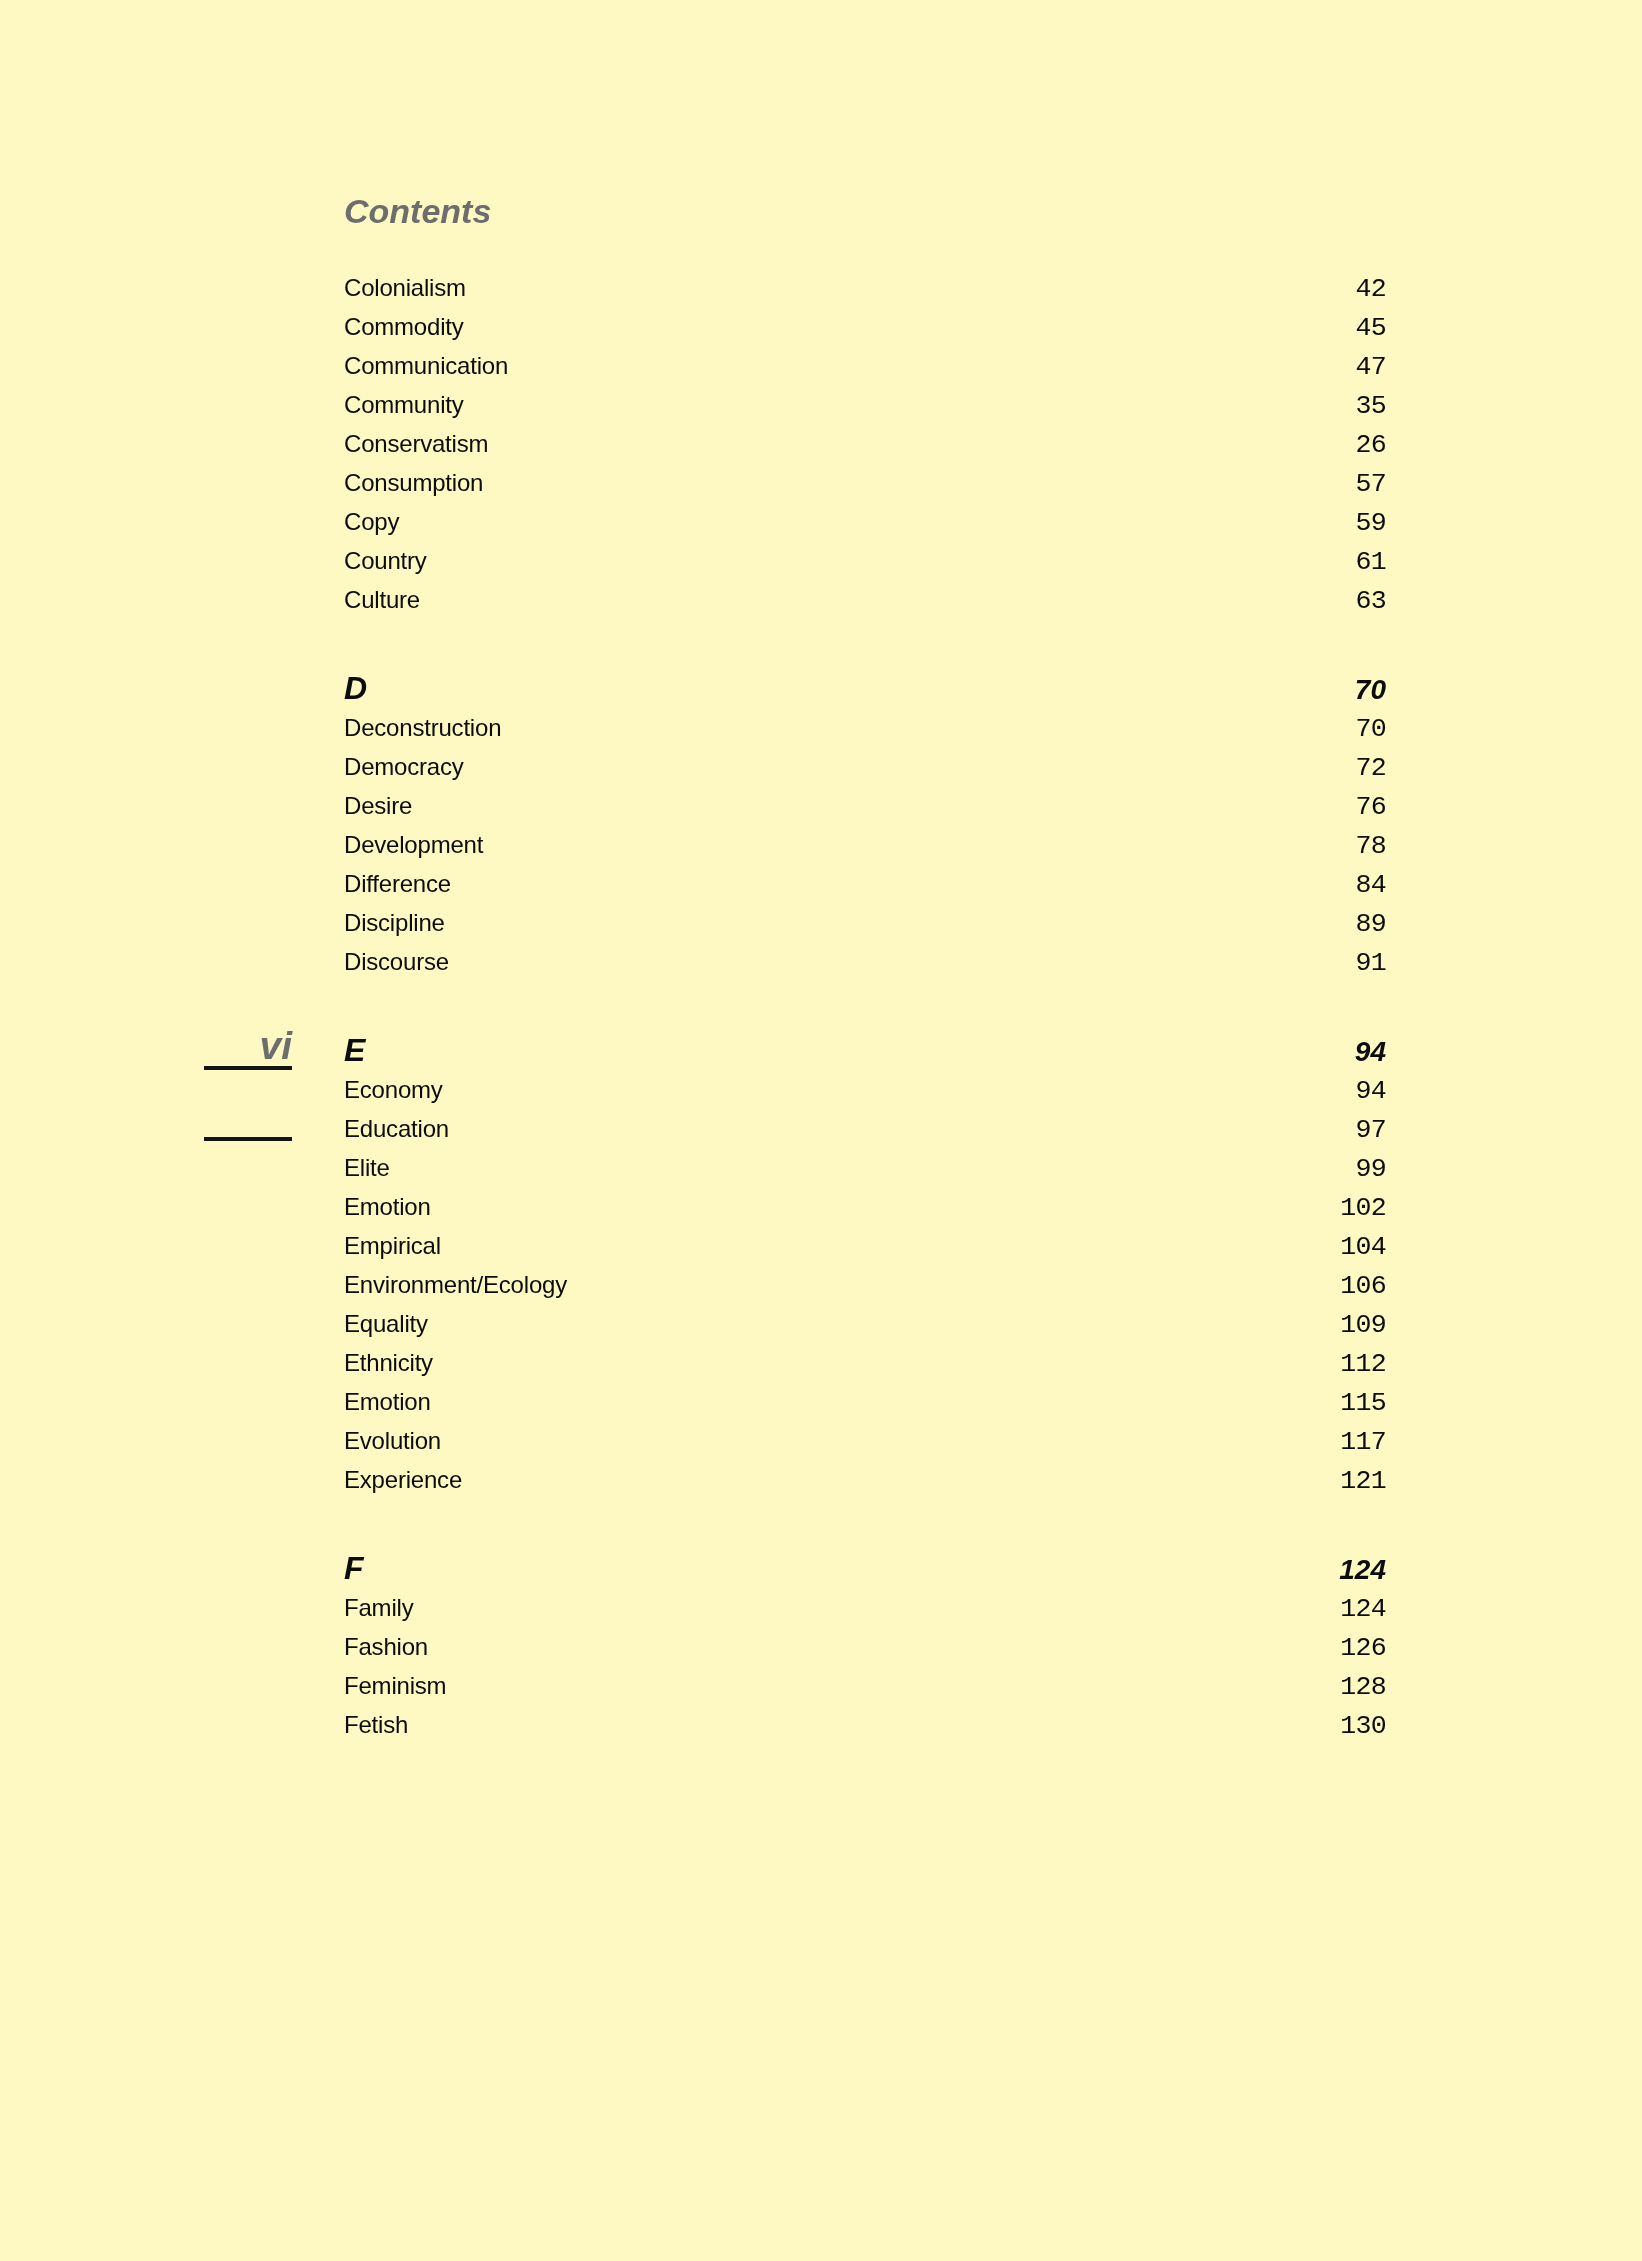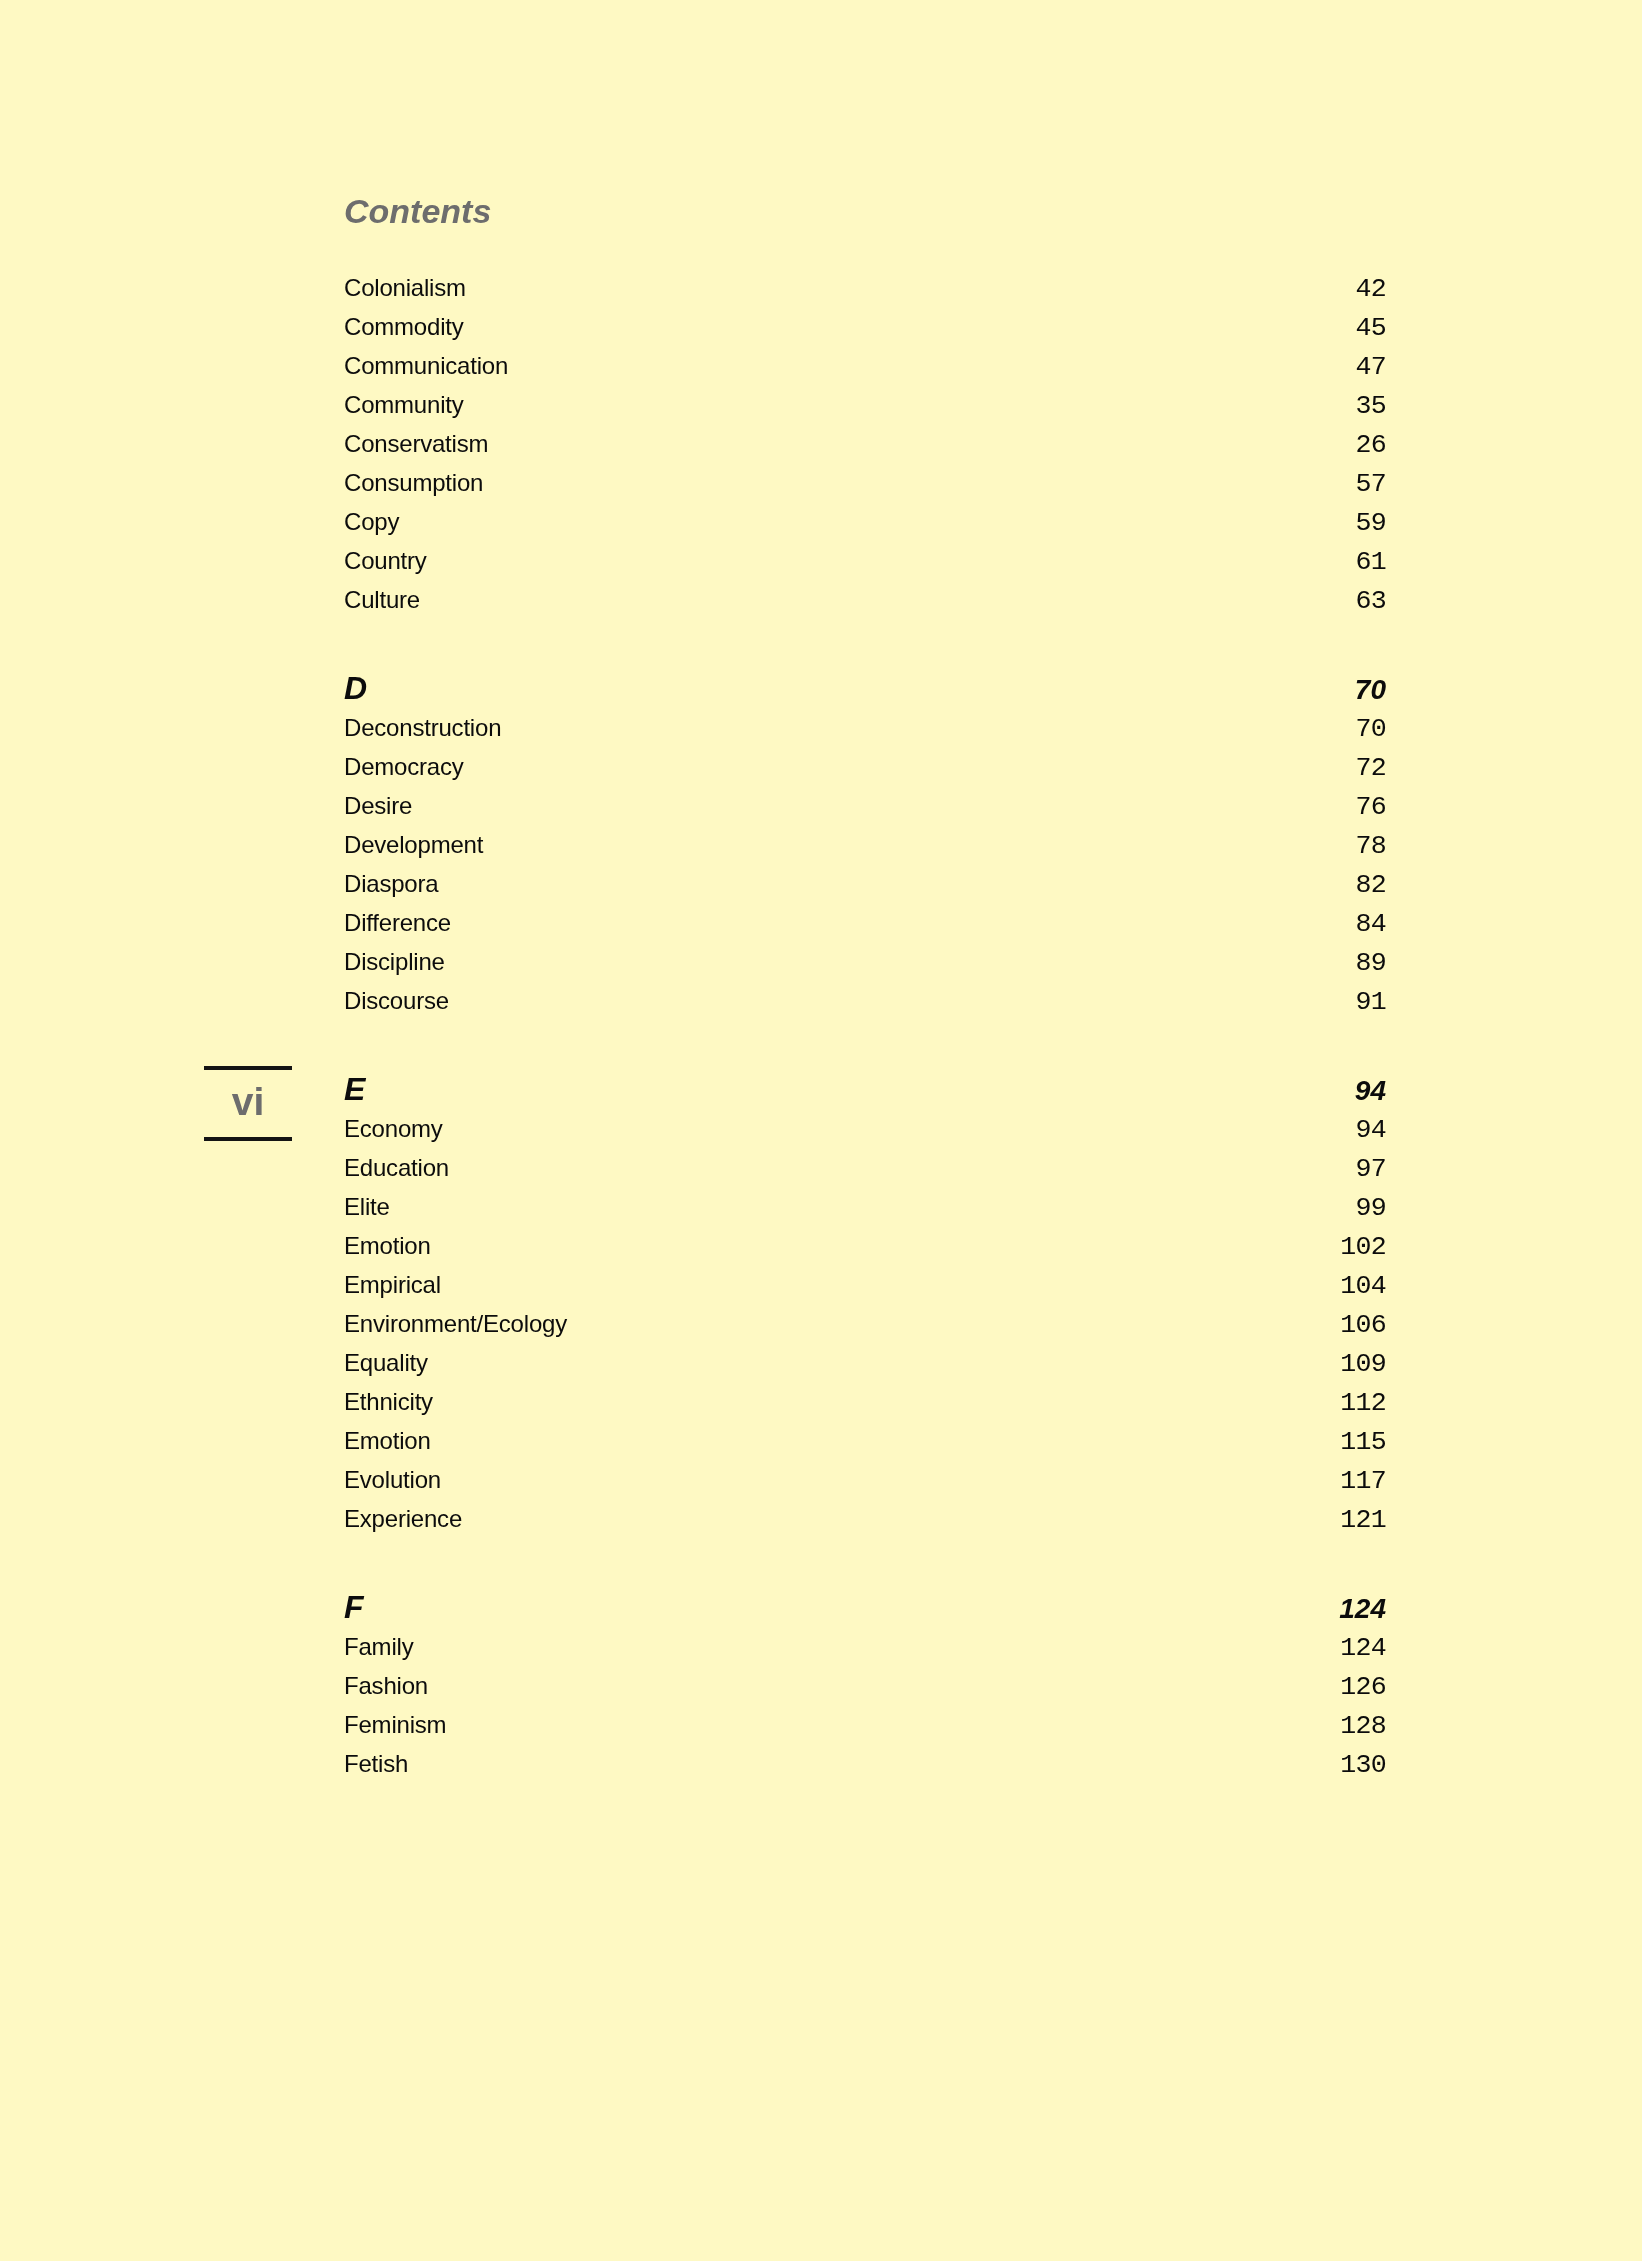--- a/index.html
+++ b/index.html
@@ -81,24 +81,25 @@
     left: 204px;
     width: 88px;
     height: 3.5px;
     background: #141414;
   }
   .folio-rule-top { top: 1066px; }
   .folio-rule-bottom { top: 1137px; }
   .folio-num {
     position: absolute;
     left: 204px;
-    top: 1082px;
+    top: 1026px;
     width: 88px;
-    text-align: center;
-    font-family: "Liberation Sans", "DejaVu Sans", sans-serif;
+    text-align: right;
+    font-family: "Liberation Sans", "DejaVu Sans", sans-serif;
+    font-style: italic;
     font-weight: 700;
     font-size: 39px;
     line-height: 1;
     color: #6d6d6d;
   }
 </style>
 </head>
 <body>
 
 <div class="page">
@@ -156,24 +157,20 @@
       </div>
       <div class="row entry">
         <span class="label">Desire</span>
         <span class="num">76</span>
       </div>
       <div class="row entry">
         <span class="label">Development</span>
         <span class="num">78</span>
       </div>
       <div class="row entry">
-        <span class="label">Diaspora</span>
-        <span class="num">82</span>
-      </div>
-      <div class="row entry">
         <span class="label">Difference</span>
         <span class="num">84</span>
       </div>
       <div class="row entry">
         <span class="label">Discipline</span>
         <span class="num">89</span>
       </div>
       <div class="row entry">
         <span class="label">Discourse</span>
         <span class="num">91</span>

